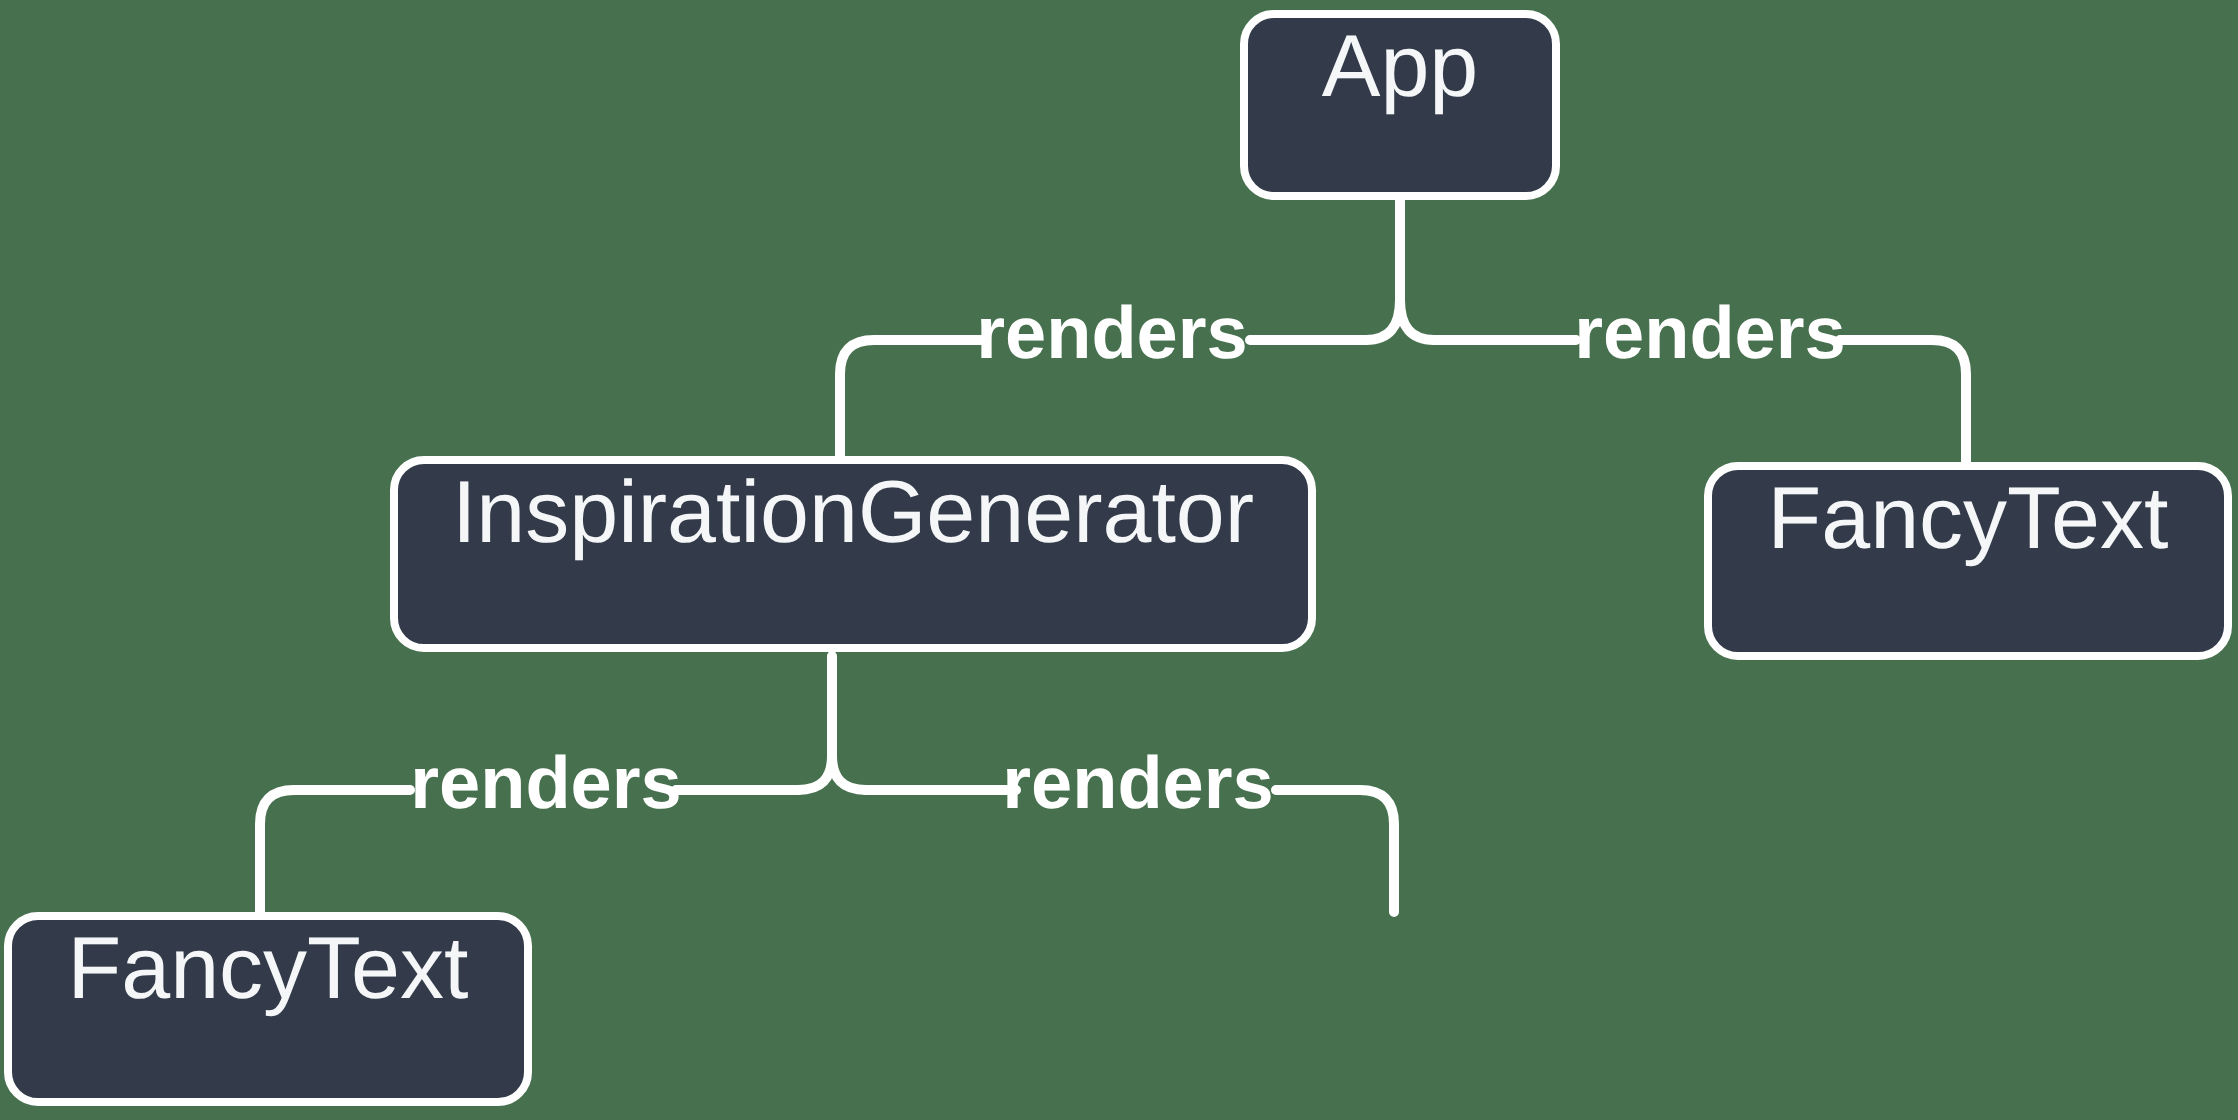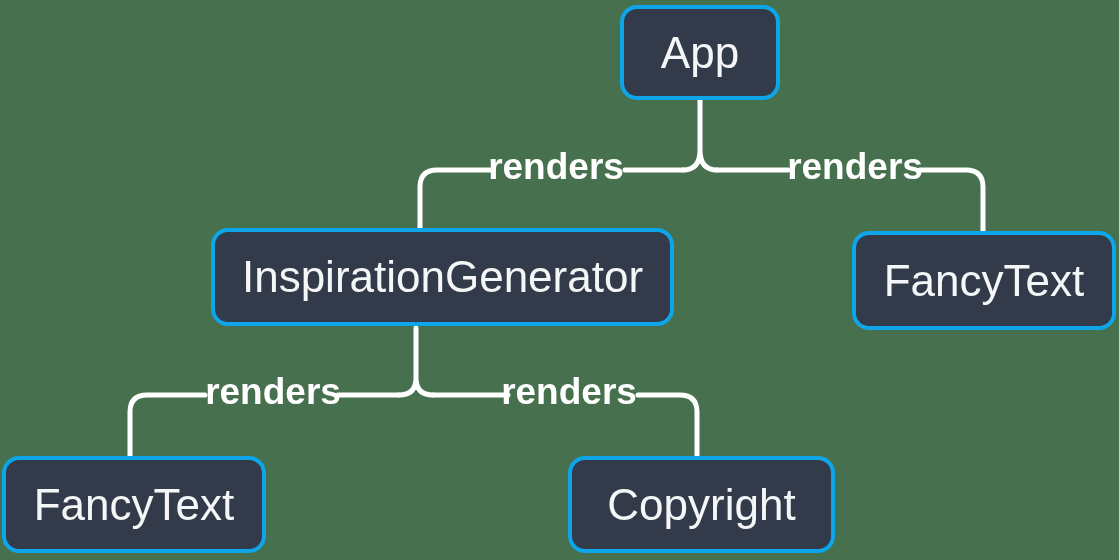--- a/index.html
+++ b/index.html
@@ -24,32 +24,32 @@
   .connectors path {
     stroke: #FFFFFF;
     stroke-width: 5;
     fill: none;
     stroke-linecap: round;
   }
   .node {
     position: absolute;
     box-sizing: border-box;
     background: #333B4A;
-    border: 4px solid #0ea5e9;
+    border: 4px solid #ffffff;
     border-radius: 17px;
     display: flex;
-    align-items: center;
+    align-items: flex-start;
     justify-content: center;
     color: #F5F6F7;
     font-size: 44px;
     font-weight: 400;
     white-space: nowrap;
   }
   .node-app        { left: 620px; top: 5px;   width: 160px; height: 95px; }
-  .node-ig         { left: 211px; top: 228px; width: 463px; height: 98px; }
+  .node-ig         { left: 195px; top: 228px; width: 463px; height: 98px; }
   .node-ft-right   { left: 852px; top: 231px; width: 264px; height: 99px; }
   .node-ft-left    { left: 2px;   top: 456px; width: 264px; height: 97px; }
   .node-copyright  { left: 568px; top: 456px; width: 267px; height: 97px; }
   .edge-label {
     position: absolute;
     transform: translate(-50%, -50%);
     color: #FFFFFF;
     font-size: 37px;
     font-weight: 700;
     white-space: nowrap;
@@ -88,23 +88,20 @@
   </div>
 
   <div class="node node-ft-right">
     <span>FancyText</span>
   </div>
 
   <div class="node node-ft-left">
     <span>FancyText</span>
   </div>
 
-  <div class="node node-copyright">
-    <span>Copyright</span>
-  </div>
 
   <div class="edge-label edge-label-1">renders</div>
 
   <div class="edge-label edge-label-2">renders</div>
 
   <div class="edge-label edge-label-3">renders</div>
 
   <div class="edge-label edge-label-4">renders</div>
 
 </div>

